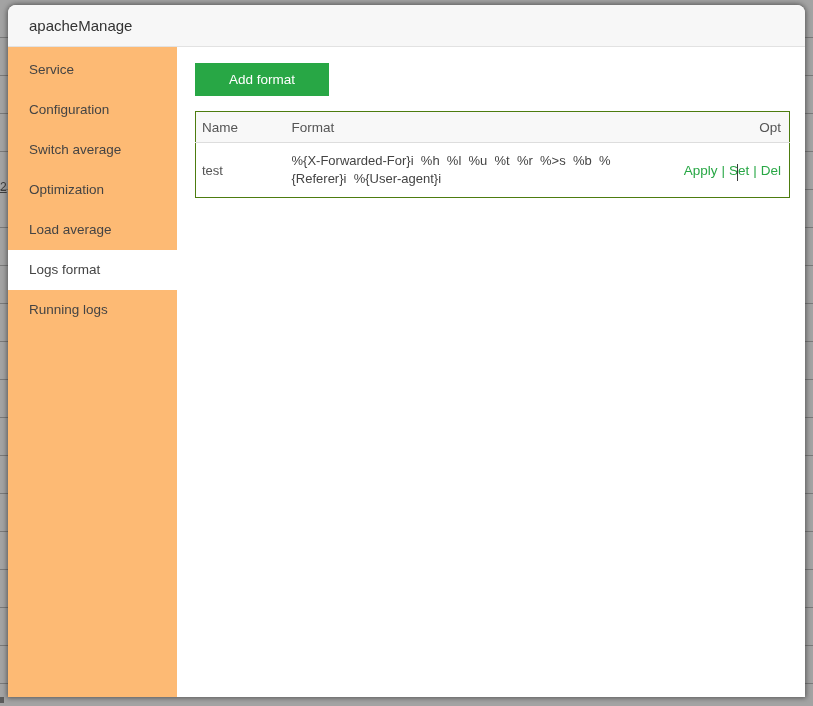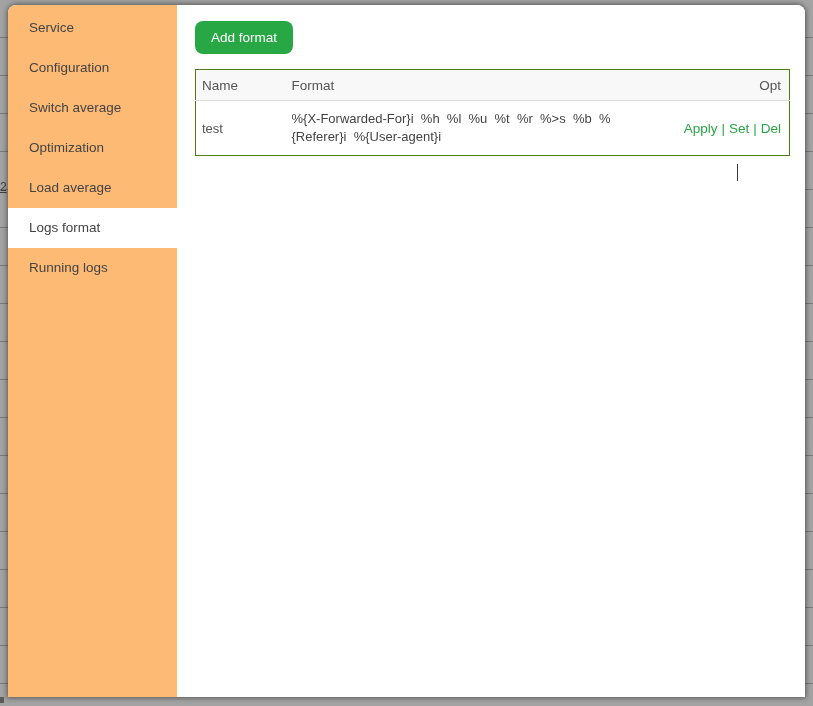--- a/index.html
+++ b/index.html
@@ -76,22 +76,22 @@
     padding: 16px 15px 0 18px;
   }
 
   .btn-add {
     display: inline-block;
     background: #28a745;
     color: #ffffff;
     font-family: inherit;
     font-size: 13.5px;
     height: 33px; line-height: 33px;
-    padding: 0 16px;
-    border: none; border-radius: 8px;
+    padding: 0 34px;
+    border: none; border-radius: 0;
     cursor: pointer;
     text-align: center;
   }
 
   table.fmt {
     width: 100%;
     border-collapse: collapse;
     margin-top: 15px;
     border: 1px solid #4d7c0f;
   }
@@ -135,20 +135,23 @@
 
 <div class="stage">
 
   <div class="edge-strip left"></div>
   <div class="edge-strip right"></div>
   <div class="backdrop-page-num">2</div>
   <div class="backdrop-bottom-mark"></div>
 
   <div class="modal">
 
+    <div class="modal-header">
+      <span>apacheManage</span>
+    </div>
 
     <div class="modal-body">
 
       <div class="sidebar">
         <div class="side-item">Service</div>
         <div class="side-item">Configuration</div>
         <div class="side-item">Switch average</div>
         <div class="side-item">Optimization</div>
         <div class="side-item">Load average</div>
         <div class="side-item active">Logs format</div>

